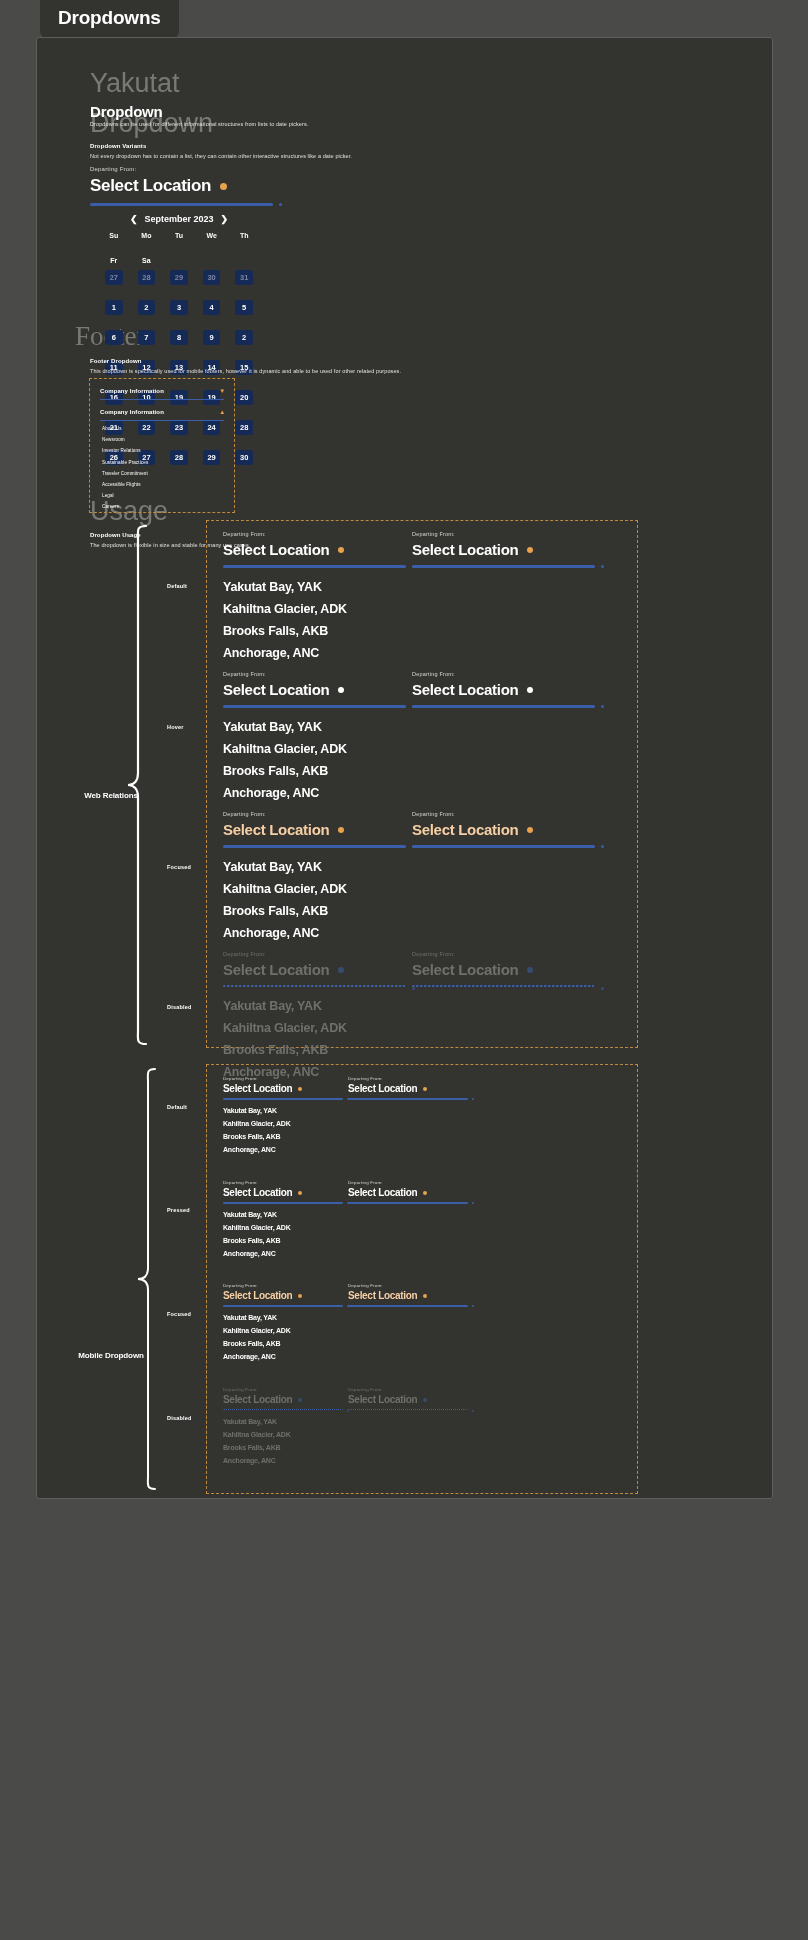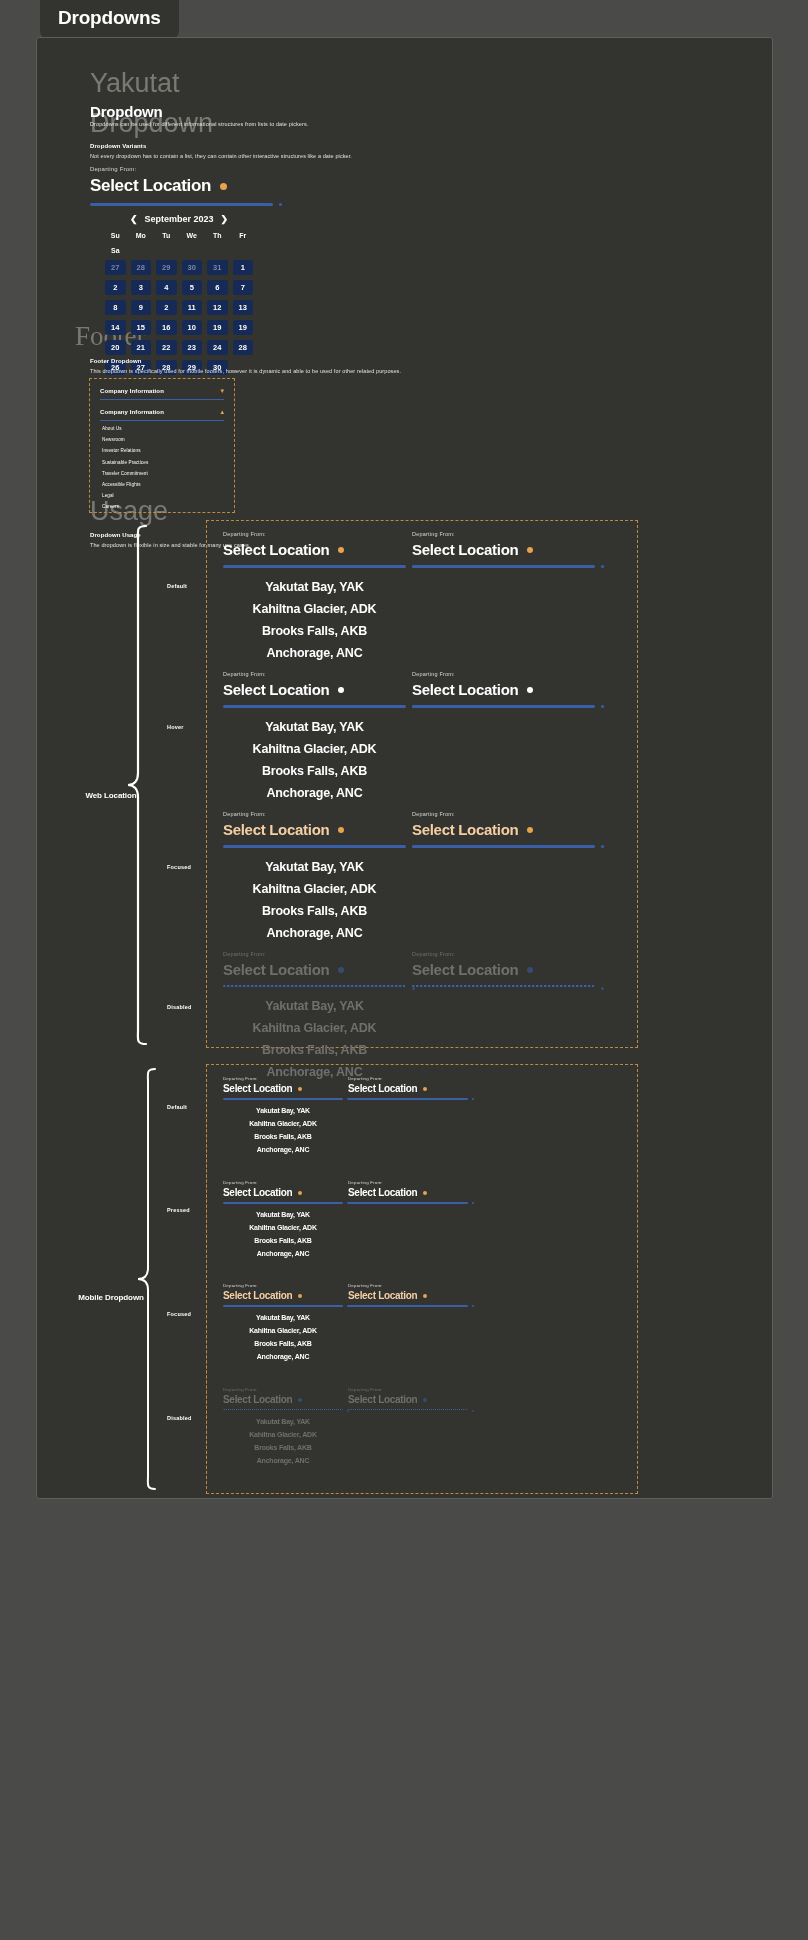--- a/index.html
+++ b/index.html
@@ -90,35 +90,35 @@
     height: 3px; background: #3a5fa8; border-radius: 2px; margin-top: 7px;
     position: relative;
   }
   .dd-rule::after{
     content:""; position:absolute; right:-9px; top:0px;
     width:3px; height:3px; border-radius:50%; background:#3a5fa8;
   }
   .dd-options { margin-top: 12px; }
   .dd-opt {
     font-size: 13px; font-weight: 700; color: #ffffff;
-    letter-spacing: -.2px; margin-bottom: 10px; text-align: center;
+    letter-spacing: -.2px; margin-bottom: 10px;
   }
 
   
   .variant-block { position: absolute; left: 53px; top: 128px; width: 183px; }
   .variant-block .dd-value { font-size: 17px; }
 
   
   .calendar { position: absolute; left: 68px; top: 176px; width: 148px; }
   .cal-head {
     display: flex; align-items: center; justify-content: center; gap: 7px;
     color: #ffffff; font-size: 9px; font-weight: 700; margin-bottom: 8px;
   }
   .cal-arrow { color: #ffffff; font-size: 9px; font-weight: 700; line-height: 1; }
-  .cal-grid { display: grid; grid-template-columns: repeat(6, 1fr); gap: 5px; }
+  .cal-grid { display: grid; grid-template-columns: repeat(5, 1fr); gap: 15px; }
   .cal-dow {
     text-align: center; color: #ffffff; font-size: 7px; font-weight: 700;
     padding-bottom: 3px;
   }
   .cal-day {
     height: 15px; border-radius: 3px; background: #152a56;
     display: flex; align-items: center; justify-content: center;
     color: #ffffff; font-size: 7.5px; font-weight: 700;
   }
   .cal-day.muted { color: #7c86a3; }
@@ -311,21 +311,21 @@
 
   <div class="mini-title" style="left:53px; top:494px;">Dropdown Usage</div>
   <div class="sec-sub" style="left:53px; top:504px; width:560px;">The dropdown is flexible in size and stable for many use cases.</div>
 
   <div class="dashed-panel" style="left:169px; top:482px; width:432px; height:528px;"></div>
   <div class="dashed-divider" style="left:169px; top:482px; height:528px;"></div>
 
   <svg class="brace" style="left:87px; top:485px;" width="26" height="525" viewBox="0 0 26 525">
     <path d="M22 3 C12 3, 14 8, 14 16 L14 250 C14 258, 10 262, 4 262 C10 262, 14 266, 14 274 L14 508 C14 516, 12 521, 22 521" fill="none" stroke="#ffffff" stroke-width="2.2" stroke-linecap="round"></path>
   </svg>
-  <div class="group-label" style="left:14px; top:753px; width:120px; text-align:center;">Web Location</div>
+  <div class="group-label" style="left:14px; top:753px; width:120px; text-align:center;">Web Relations</div>
 
   <div class="state-label" style="left:130px; top:545px;">Default</div>
   <div class="state-label" style="left:130px; top:686px;">Hover</div>
   <div class="state-label" style="left:130px; top:826px;">Focused</div>
   <div class="state-label" style="left:130px; top:966px;">Disabled</div>
 
   <div id="web-cells">
       <div class="cell st-default" style="left: 186px; top: 493px;">
         <div class="dd-label">Departing From:</div>
         <div class="dd-value-row">
@@ -415,21 +415,21 @@
         <div class="dd-rule"></div>
       </div>
     </div>
 
   <div class="dashed-panel" style="left:169px; top:1026px; width:432px; height:430px;"></div>
   <div class="dashed-divider" style="left:169px; top:1026px; height:430px;"></div>
 
   <svg class="brace" style="left:98px; top:1028px;" width="24" height="426" viewBox="0 0 24 426">
     <path d="M20 3 C11 3, 13 8, 13 16 L13 202 C13 210, 9 213, 3 213 C9 213, 13 216, 13 224 L13 410 C13 418, 11 423, 20 423" fill="none" stroke="#ffffff" stroke-width="2" stroke-linecap="round"></path>
   </svg>
-  <div class="group-label" style="left:14px; top:1255px; width:120px; text-align:center;">Mobile Dropdown</div>
+  <div class="group-label" style="left:14px; top:1313px; width:120px; text-align:center;">Mobile Dropdown</div>
 
   <div class="state-label" style="left:130px; top:1066px;">Default</div>
   <div class="state-label" style="left:130px; top:1169px;">Pressed</div>
   <div class="state-label" style="left:130px; top:1273px;">Focused</div>
   <div class="state-label" style="left:130px; top:1377px;">Disabled</div>
 
   <div id="mobile-cells">
       <div class="mcell st-default" style="left: 186px; top: 1038px;">
         <div class="dd-label">Departing From:</div>
         <div class="dd-value-row">

